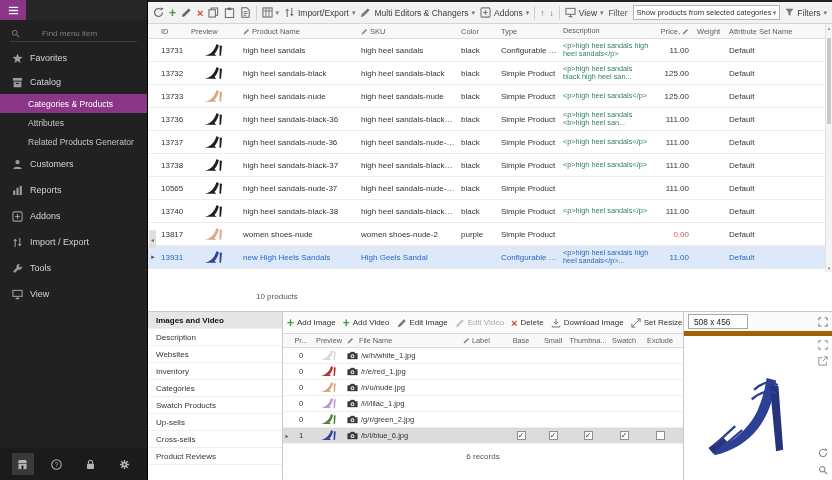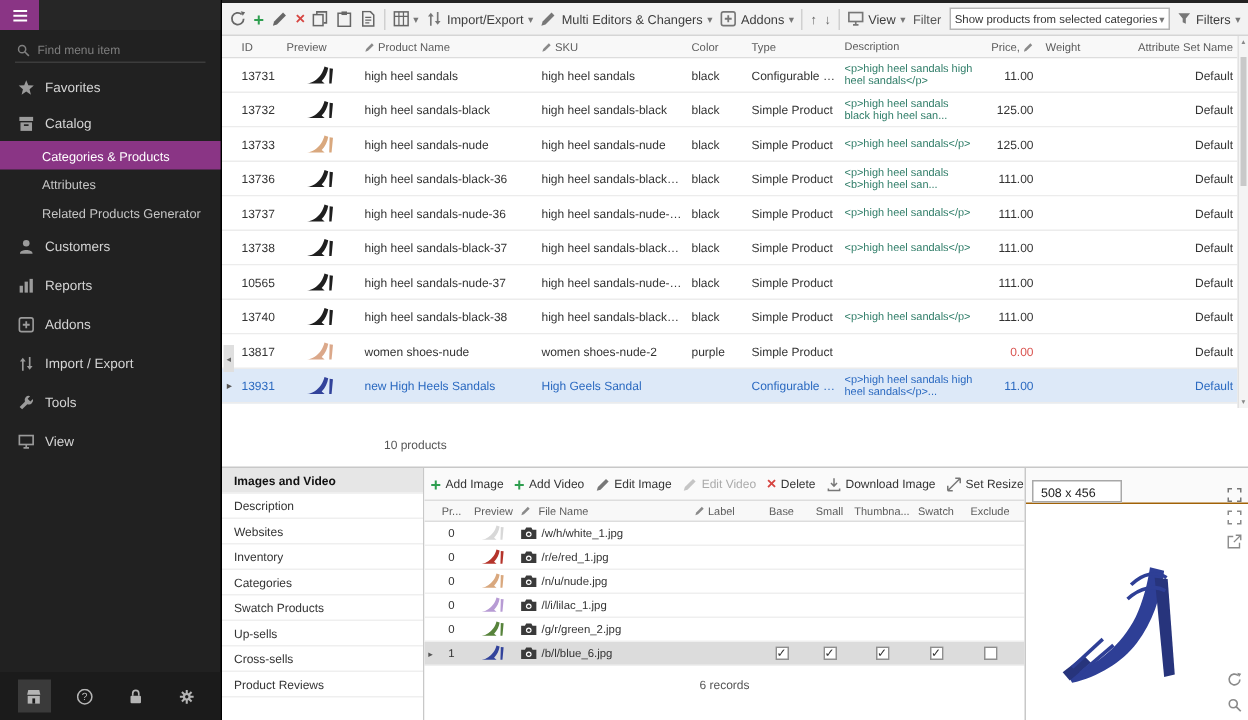--- a/index.html
+++ b/index.html
@@ -3,21 +3,21 @@
 <meta charset="utf-8">
 <style>
   *{box-sizing:border-box;margin:0;padding:0}
   html,body{width:832px;height:480px;overflow:hidden;background:#555}
   .app{position:relative;width:832px;height:480px;background:#fff;font-family:"Liberation Sans",sans-serif;color:#333;overflow:hidden}
   .ic{width:11px;height:11px;display:inline-block;vertical-align:middle}
   
   .sidebar{position:absolute;left:0;top:0;width:148px;height:480px;background:#212121;color:#cfcfcf;border-right:1px solid #000}
   .sb-head{height:20px;display:flex;align-items:center;background:#262626}
   .burger{width:26px;height:20px;background:#8a3585;display:flex;align-items:center;justify-content:center;color:#fff}
-  .sb-search{margin:6px 10px 4px 10px;border-bottom:1px solid #3c3c3c;display:flex;align-items:center;gap:5px;padding:3px 1px;color:#7f7f7f;font-size:8px}
+  .sb-search{margin:6px 10px 4px 10px;border-bottom:1px solid #3c3c3c;display:flex;align-items:center;gap:22px;padding:3px 1px;color:#7f7f7f;font-size:8px}
   .sb-item{height:24px;display:flex;align-items:center;gap:7px;padding-left:12px;font-size:9px;color:#d4d4d4;cursor:default}
   .sb-item .ic{color:#9b9b9b;width:11px;height:11px}
   .sb-item.main2{height:26px}
   .sb-item.sub{height:19px;padding-left:28px;font-size:8.5px;color:#c6c6c6}
   .sb-item.active{background:#8a3585;color:#fff}
   .sb-bottom{position:absolute;left:0;bottom:0;width:100%;height:32px;background:#1b1b1b;display:flex;align-items:center;justify-content:space-around;padding:0 6px}
   .sb-bico{width:22px;height:22px;display:flex;align-items:center;justify-content:center;color:#b5b5b5}
   .sb-bico.sel{background:#3a3a3a}
   
   .toolbar{position:absolute;left:148px;top:0;right:0;height:24px;background:#f2f2f2;border-top:2px solid #222;border-bottom:1px solid #d5d5d5;display:flex;align-items:center;gap:5px;padding:0 5px;font-size:8.5px;color:#444;white-space:nowrap}
@@ -41,21 +41,21 @@
   .c-id{width:30px}
   .c-prev{width:52px;display:flex;align-items:center;justify-content:center}
   .c-name{width:118px}
   .c-sku{width:100px}
   .c-color{width:40px}
   .c-type{width:62px}
   .c-desc{width:92px;white-space:normal;line-height:1.15;font-size:7.3px;color:#2f7d68}
   .trow.sel .c-desc{color:#2a69c0}
   .c-price{width:42px;text-align:right;padding-right:5px}
   .c-weight{width:32px}
-  .c-attr{width:99px;text-align:right}
+  .c-attr{width:99px;text-align:left}
   .heel{width:26px;height:13px}
   .hpencil{width:7px;height:7px;color:#8a8a8a;margin-right:2px;flex:none}
   .grid-status{position:absolute;left:256px;top:292px;font-size:8px;color:#555}
   .collapse-tab{position:absolute;left:149px;top:230px;width:7px;height:18px;background:#dfdfdf;color:#666;font-size:6px;display:flex;align-items:center;justify-content:center}
   
   .vscroll{position:absolute;right:0;top:24px;width:7px;height:248px;background:#f4f4f4;border-left:1px solid #e2e2e2;font-size:5px;color:#888;text-align:center}
   .vthumb{position:absolute;left:1px;right:1px;top:14px;height:86px;background:#c9c9c9}
   .varr{position:absolute;left:0;right:0;height:8px;line-height:8px}
   
   .bottom-line{position:absolute;left:148px;top:311px;right:0;height:1px;background:#c8c8c8}
@@ -78,21 +78,21 @@
   .ci-file{width:116px;display:flex;align-items:center;gap:3px;overflow:hidden}
   .ci-file .cam{width:11px;height:9px;color:#3a3a3a;flex:none}
   .ci-label{width:42px}
   .ci-chk{width:32px;display:flex;align-items:center;justify-content:center}
   .ci-thumb{width:38px}.ci-swatch{width:34px}.ci-excl{width:38px}
   .iheel{width:20px;height:11px}
   .cb{width:9px;height:9px;border:1px solid #8f8f8f;background:#fff;display:inline-flex;align-items:center;justify-content:center;font-size:8px;line-height:8px;color:#333}
   .irecords{position:absolute;left:0;width:100%;top:140px;text-align:center;font-size:8px;color:#555}
   
   .pvpanel{position:absolute;left:683px;top:312px;right:0;bottom:0;background:#fff;border-left:1px solid #c8c8c8}
-  .size-row{height:24px;display:flex;align-items:flex-end;gap:4px;padding:0 4px;background:#fafafa;border-bottom:1px solid #a16207}
+  .size-row{height:24px;display:flex;align-items:center;gap:4px;padding:0 4px;background:#fafafa;border-bottom:5px solid #a16207}
   .size-box{width:60px;height:15px;border:1px solid #a8a8a8;background:#fff;font-size:8.3px;display:flex;align-items:center;padding:0 5px;color:#222}
   .size-row .ic{color:#777;margin-left:auto}
   .pvimg{position:relative;height:calc(100% - 24px);display:flex;align-items:center;justify-content:center}
   .pv-ic{position:absolute;color:#8a8a8a;width:10px;height:10px}
   .pv-tr{top:4px;right:4px}.pv-tr2{top:20px;right:4px}
   .pv-br1{bottom:22px;right:4px}.pv-br2{bottom:5px;right:4px}
   .bigshoe{width:118px;height:130px}
 </style>
 </head>
 <body>

